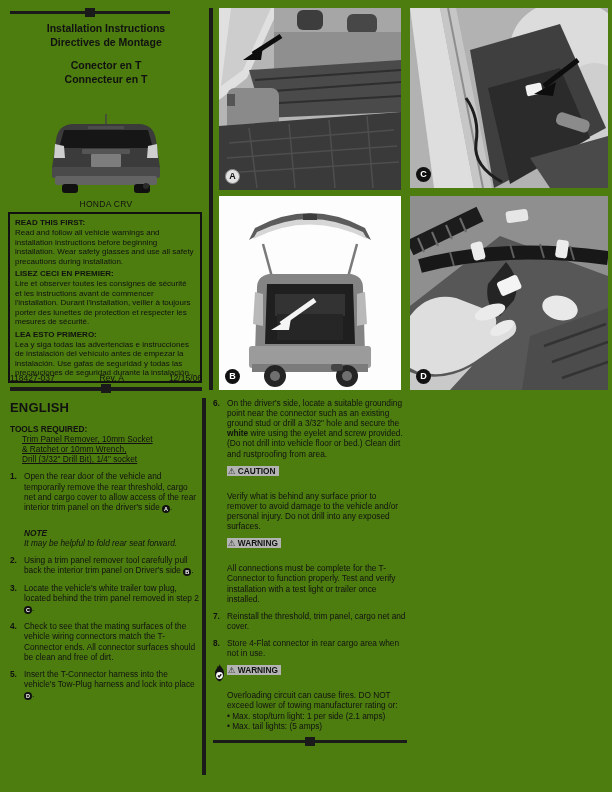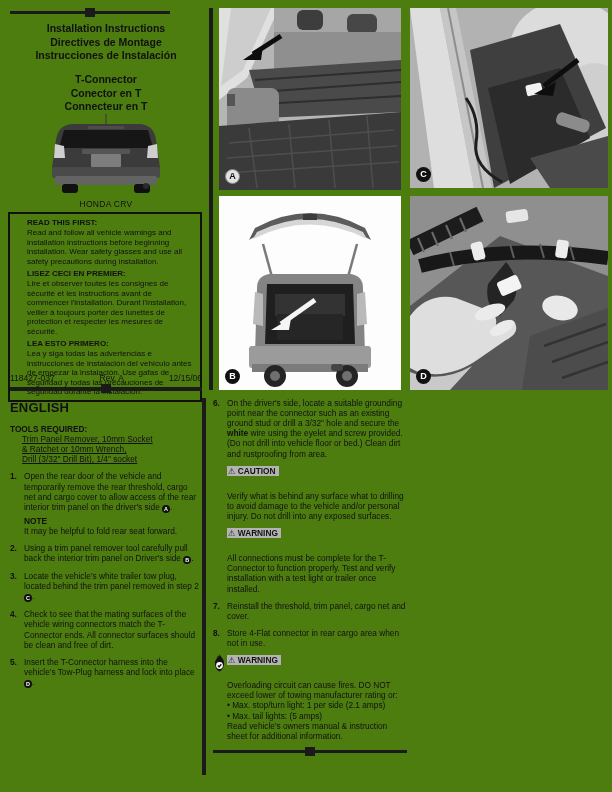--- a/index.html
+++ b/index.html
@@ -14,21 +14,21 @@
   .vbar{position:absolute;width:4px;background:#1a1a1a;}
 
   
   .masthead{position:absolute;left:10px;top:22px;width:192px;text-align:center;}
   .masthead .title-line{font-size:10.5px;font-weight:bold;line-height:1.3;}
   .masthead .gap{height:10px;}
   .car-fig{position:absolute;left:28px;top:112px;width:156px;height:86px;}
   .vehicle-label{position:absolute;left:10px;top:199px;width:192px;text-align:center;font-size:8.5px;letter-spacing:.3px;}
 
   .read-box{position:absolute;left:8px;top:212px;width:194px;box-sizing:border-box;
-    border:2px solid #111;padding:4px 5px 3px 17px;font-size:8px;line-height:1.19;}
+    border:2px solid #111;padding:4px 5px 3px 5px;font-size:8px;line-height:1.19;}
   .read-box h4{margin:0;font-size:8px;line-height:1.25;}
   .read-box p{margin:0 0 3px 0;}
   .doc-footer{position:absolute;left:10px;top:373px;width:192px;display:flex;justify-content:space-between;font-size:8.5px;}
 
   
   .figure{position:absolute;overflow:hidden;background:#bdbdbd;}
   .figure svg{display:block;width:100%;height:100%;}
   .fig-label{position:absolute;left:6px;bottom:6px;width:15px;height:15px;border-radius:50%;
     background:#111;color:#fff;font-size:9px;font-weight:bold;text-align:center;line-height:15px;}
   .fig-label.light{background:#e2e2e2;color:#111;border:1px solid #888;box-sizing:border-box;line-height:13px;}
@@ -37,43 +37,41 @@
   .english-heading{position:absolute;left:10px;top:400px;font-size:13px;font-weight:bold;letter-spacing:.2px;}
   .col{position:absolute;font-size:8.3px;line-height:1.22;}
   .col-left{left:10px;top:424px;width:190px;}
   .col-right{left:213px;top:398px;width:194px;}
   .b{font-weight:bold;}
   .tools{margin-bottom:7px;}
   .tool-lines{padding-left:12px;text-decoration:underline;}
   .step{display:flex;margin-bottom:7px;}
   .step .num{flex:none;width:14px;font-weight:bold;}
   .step .body{flex:1;}
-  .note{margin-top:3px;}
+  .note{margin-top:15px;font-style:italic;}
   .ref{display:inline-block;width:8px;height:8px;border-radius:50%;background:#111;color:#fff;
     font-size:5.5px;font-weight:bold;text-align:center;line-height:8px;vertical-align:-1px;}
   .warn-block{margin:0 0 7px 14px;position:relative;}
   .chip{display:inline-block;background:#b3b3b3;font-weight:bold;padding:0 3px 0 1px;margin-bottom:15px;}
   .tri{font-weight:bold;}
   .fire-svg{position:absolute;left:-15px;top:-1px;}
   .end-rule{position:relative;margin:9px 0 0 0;height:3px;background:#1a1a1a;}
   .end-rule::after{content:"";position:absolute;left:50%;top:-3px;margin-left:-5px;width:10px;height:9px;background:#1a1a1a;}
 </style>
 </head>
 <body>
 
 <div class="page">
 
   <div class="rule" style="left:10px;top:11px;width:160px;"></div>
 
   <div class="masthead">
     <div class="title-line">Installation Instructions</div>
     <div class="title-line">Directives de Montage</div>
-    <div class="title-line">Instrucciones de Instalación</div>
     <div class="gap"></div>
-    <div class="title-line">T-Connector</div>
     <div class="title-line">Conector en T</div>
     <div class="title-line">Connecteur en T</div>
   </div>
 
   <div class="car-fig">
     <svg viewBox="0 0 156 86">
       <line x1="78" y1="2" x2="78" y2="12" stroke="#444" stroke-width="1.5"></line>
       <path d="M28 28 Q30 13 44 12 L112 12 Q126 13 128 28 L132 56 Q132 62 124 62 L32 62 Q24 62 24 56 Z" fill="#3b3b3b"></path>
       <path d="M36 18 L120 18 L125 36 L31 36 Z" fill="#161616"></path>
       <rect x="60" y="14" width="36" height="3" fill="#4c4c4c"></rect>
@@ -281,21 +279,21 @@
   </div>
 
   <div class="col col-right">
     <div class="step">
       <div class="num">6.</div>
       <div class="body"><span>On the driver's side, locate a suitable grounding point near the connector such as an existing ground stud or drill a 3/32" hole and secure the </span><span class="b">white</span><span> wire using the eyelet and screw provided. (Do not drill into vehicle floor or bed.) Clean dirt and rustproofing from area.</span></div>
     </div>
 
     <div class="warn-block">
       <div><span class="chip"><span class="tri">⚠</span> <span>CAUTION</span></span></div>
-      <div>Verify what is behind any surface what to drilling to avoid damage to the vehicle and/or personal injury. Do not drill into any exposed surfaces.</div>
+      <div>Verify what is behind any surface prior to remover to avoid damage to the vehicle and/or personal injury. Do not drill into any exposed surfaces.</div>
     </div>
 
     <div class="warn-block">
       <div><span class="chip"><span class="tri">⚠</span> <span>WARNING</span></span></div>
       <div>All connections must be complete for the T-Connector to function properly. Test and verify installation with a test light or trailer once installed.</div>
     </div>
 
     <div class="step">
       <div class="num">7.</div>
       <div class="body"><span>Reinstall the threshold, trim panel, cargo net and cover.</span></div>
@@ -309,19 +307,18 @@
     <div class="warn-block">
       <svg class="fire-svg" width="15" height="18" viewBox="0 0 15 18">
         <path d="M7.5 0 C8.5 3 12 4.5 12 9 C12 13.5 10 16 7.5 17.5 C4.5 16 3 13.5 3 9 C3 5.5 6 4.5 5.5 1.5 C6.5 3.5 7.5 2.5 7.5 0 Z" fill="#111"></path>
         <circle cx="7.5" cy="11.5" r="3.4" fill="#fff"></circle>
         <path d="M5.9 11.5 L7.1 12.9 L9.3 10.2" fill="none" stroke="#111" stroke-width="1.4"></path>
       </svg>
       <div><span class="chip"><span class="tri">⚠</span> <span>WARNING</span></span></div>
       <div>Overloading circuit can cause fires. DO NOT exceed lower of towing manufacturer rating or:</div>
       <div>• Max. stop/turn light: 1 per side (2.1 amps)</div>
       <div>• Max. tail lights: (5 amps)</div>
-      <div>Read vehicle's owners manual &amp; instruction sheet for additional information.</div>
     </div>
 
     <div class="end-rule"></div>
   </div>
 
 </div>
 
 </body></html>

